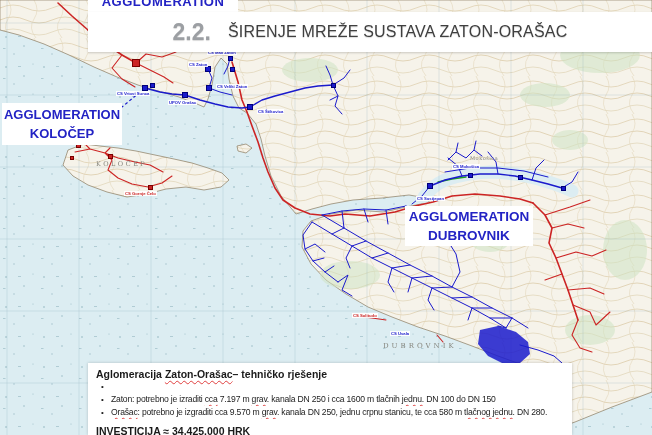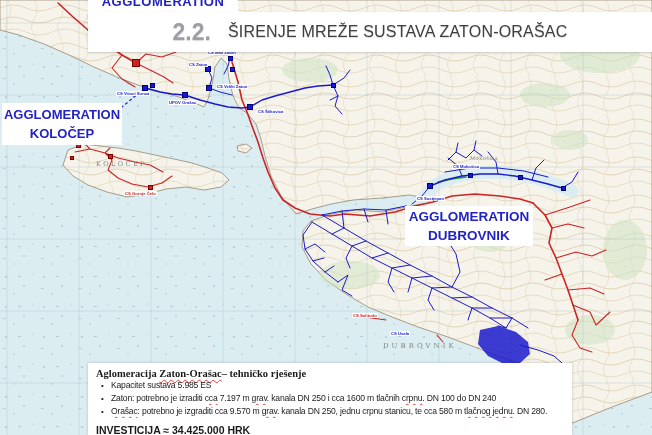--- a/index.html
+++ b/index.html
@@ -49,21 +49,21 @@
   .aggbox{position:absolute;background:#fff;z-index:3;display:flex;flex-direction:column;
           align-items:center;justify-content:center;color:var(--c-label-blue,#2323c4);
           font-weight:bold;text-align:center;}
   .aggbox.kolocep{left:2px;top:103px;width:120px;height:42px;font-size:13px;line-height:19px;}
   .aggbox.dubrovnik{left:405px;top:206px;width:128px;height:40px;font-size:13.5px;line-height:19px;}
 
   
   .infobox{position:absolute;left:88px;top:363px;width:484px;height:72px;background:#fff;
            z-index:6;box-sizing:border-box;padding:5px 8px 0;overflow:hidden;
            box-shadow:0 0 3px rgba(0,0,0,.2);}
-  .ib-head{font-size:10.5px;font-weight:bold;color:#1a1a1a;white-space:nowrap;font-family:Liberation Serif, serif;}
+  .ib-head{font-size:10.5px;font-weight:bold;color:#1a1a1a;white-space:nowrap;}
   .ib-li{display:flex;font-size:8.6px;letter-spacing:-0.2px;line-height:13px;color:#222;
          white-space:nowrap;overflow:hidden;}
   .ib-li .blt{width:10px;margin-left:5px;flex:none;font-size:8px;}
   .ib-inv{margin-top:6px;font-size:10.5px;font-weight:bold;color:#1a1a1a;white-space:nowrap;}
   .sp-err{text-decoration-line:underline;text-decoration-style:wavy;
           text-decoration-color:var(--c-spellcheck-red,#e04040);text-decoration-thickness:1px;
           text-underline-offset:1.5px;}
 </style>
 </head>
 <body>
@@ -226,25 +226,24 @@
   </div>
   <div class="aggbox dubrovnik">
     <span>AGGLOMERATION</span>
     <span>DUBROVNIK</span>
   </div>
 
   <div class="infobox">
     <div class="ib-head"><span>Aglomeracija </span><span class="sp-err">Zaton-Orašac</span><span>– tehničko rješenje</span></div>
     <div class="ib-li">
       <span class="blt">•</span>
-      <span><span>Kapacitet sustava 5.985 ES</span></span>
     </div>
     <div class="ib-li">
       <span class="blt">•</span>
-      <span><span>Zaton: potrebno je izraditi </span><span class="sp-err">cca</span><span> 7.197 m </span><span class="sp-err">grav.</span><span> kanala DN 250 i cca 1600 m tlačnih </span><span class="sp-err">crpnu.</span><span> DN 100 do DN 240</span></span>
+      <span><span>Zaton: potrebno je izraditi </span><span class="sp-err">cca</span><span> 7.197 m </span><span class="sp-err">grav.</span><span> kanala DN 250 i cca 1600 m tlačnih </span><span class="sp-err">jednu.</span><span> DN 100 do DN 150</span></span>
     </div>
     <div class="ib-li">
       <span class="blt">•</span>
       <span><span class="sp-err">Orašac</span><span>: potrebno je izgraditi cca 9.570 m </span><span class="sp-err">grav.</span><span> kanala DN 250, jednu crpnu stanicu, te cca 580 m </span><span class="sp-err">tlačnog jednu.</span><span> DN 280.</span></span>
     </div>
     <div class="ib-inv">INVESTICIJA ≈ 34.425.000 HRK</div>
   </div>
 
 </div>
 

